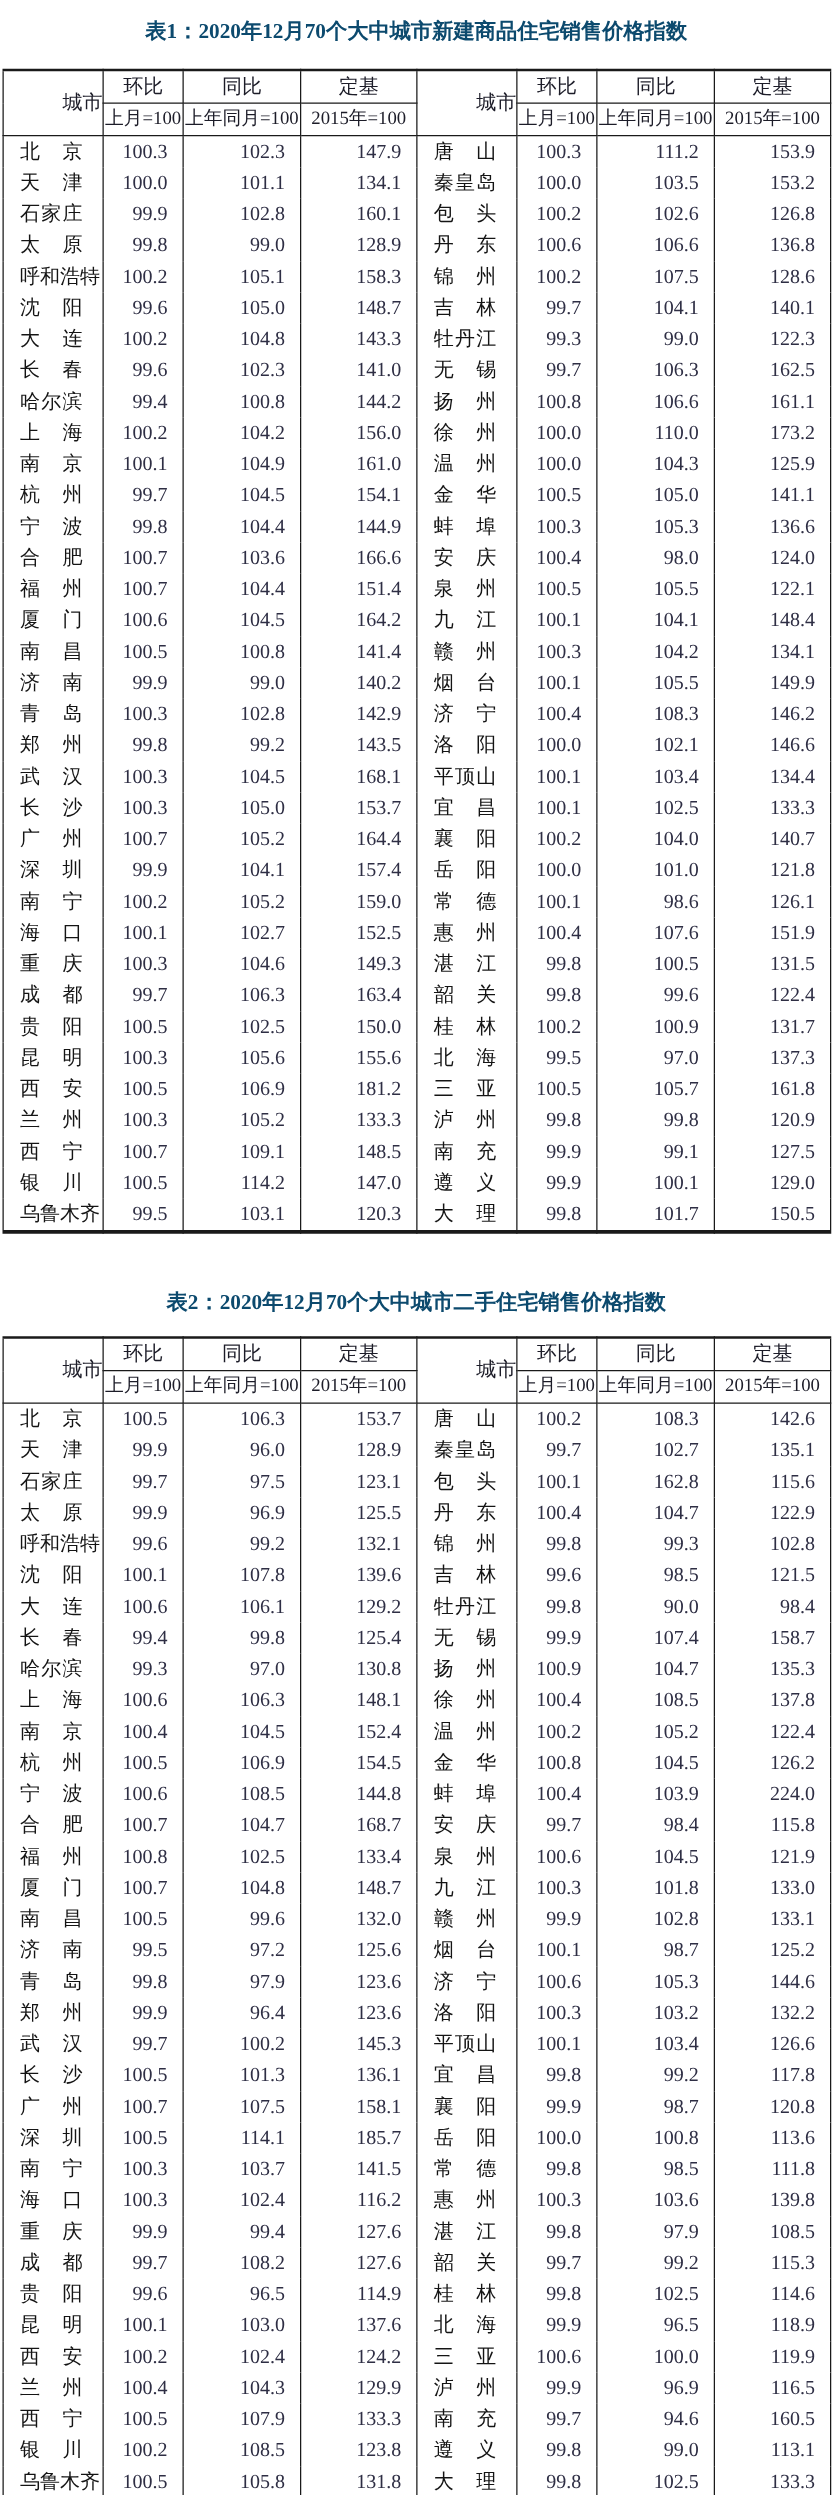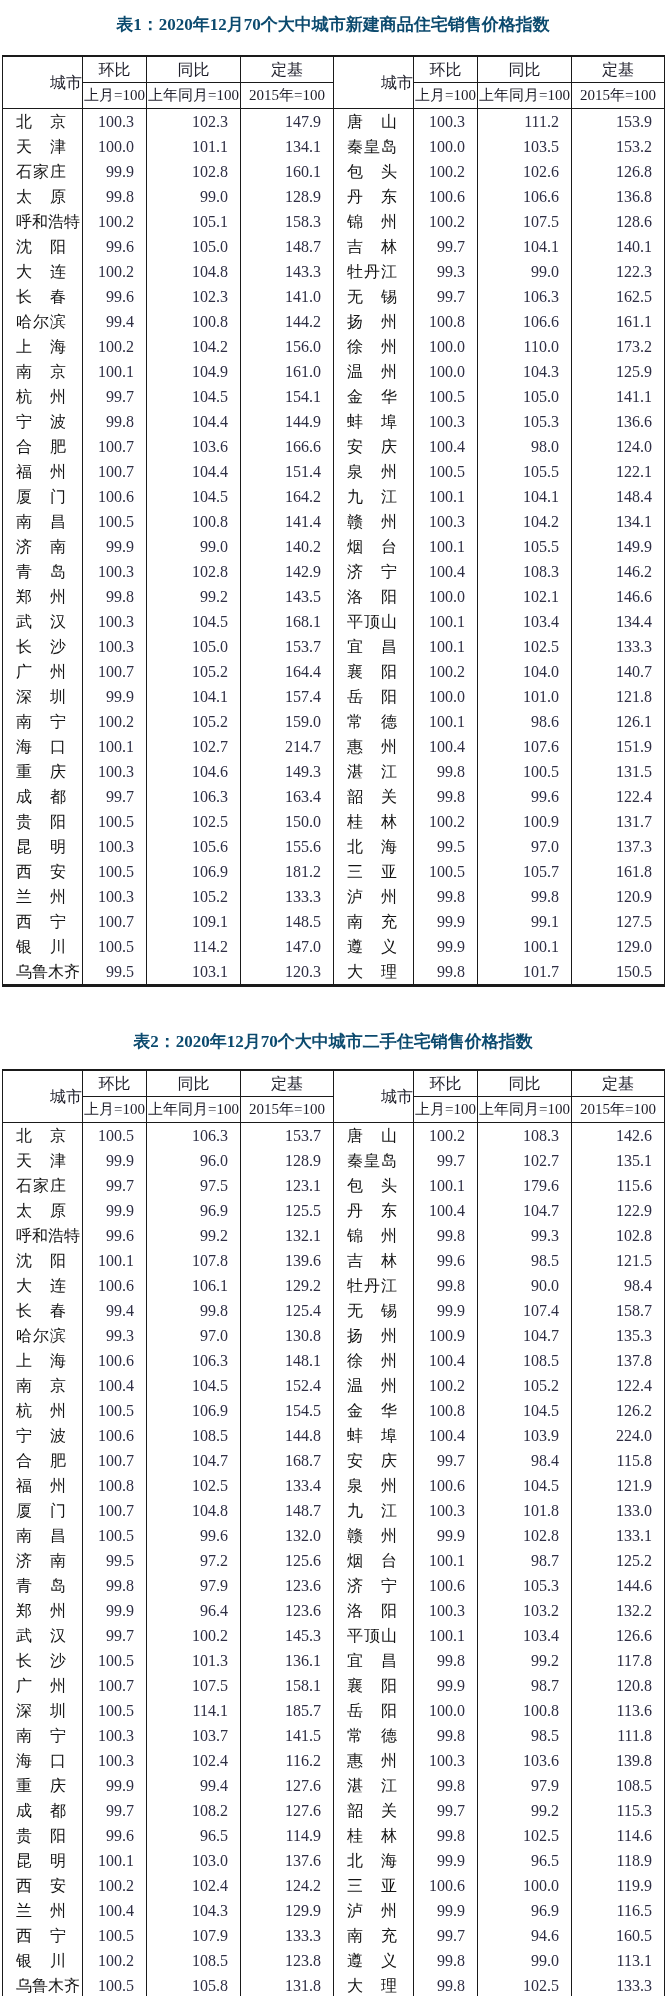--- a/index.html
+++ b/index.html
@@ -607,21 +607,21 @@
       </tr>
       <tr>
         <td class="city">
           <div class="jspread">
             <span>海</span>
             <span>口</span>
           </div>
         </td>
         <td class="num">100.1</td>
         <td class="num">102.7</td>
-        <td class="num">214.7</td>
+        <td class="num">152.5</td>
         <td class="city">
           <div class="jspread">
             <span>惠</span>
             <span>州</span>
           </div>
         </td>
         <td class="num">100.4</td>
         <td class="num">107.6</td>
         <td class="num">151.9</td>
       </tr>
@@ -896,21 +896,21 @@
         <td class="num">99.7</td>
         <td class="num">97.5</td>
         <td class="num">123.1</td>
         <td class="city">
           <div class="jspread">
             <span>包</span>
             <span>头</span>
           </div>
         </td>
         <td class="num">100.1</td>
-        <td class="num">179.6</td>
+        <td class="num">162.8</td>
         <td class="num">115.6</td>
       </tr>
       <tr>
         <td class="city">
           <div class="jspread">
             <span>太</span>
             <span>原</span>
           </div>
         </td>
         <td class="num">99.9</td>

